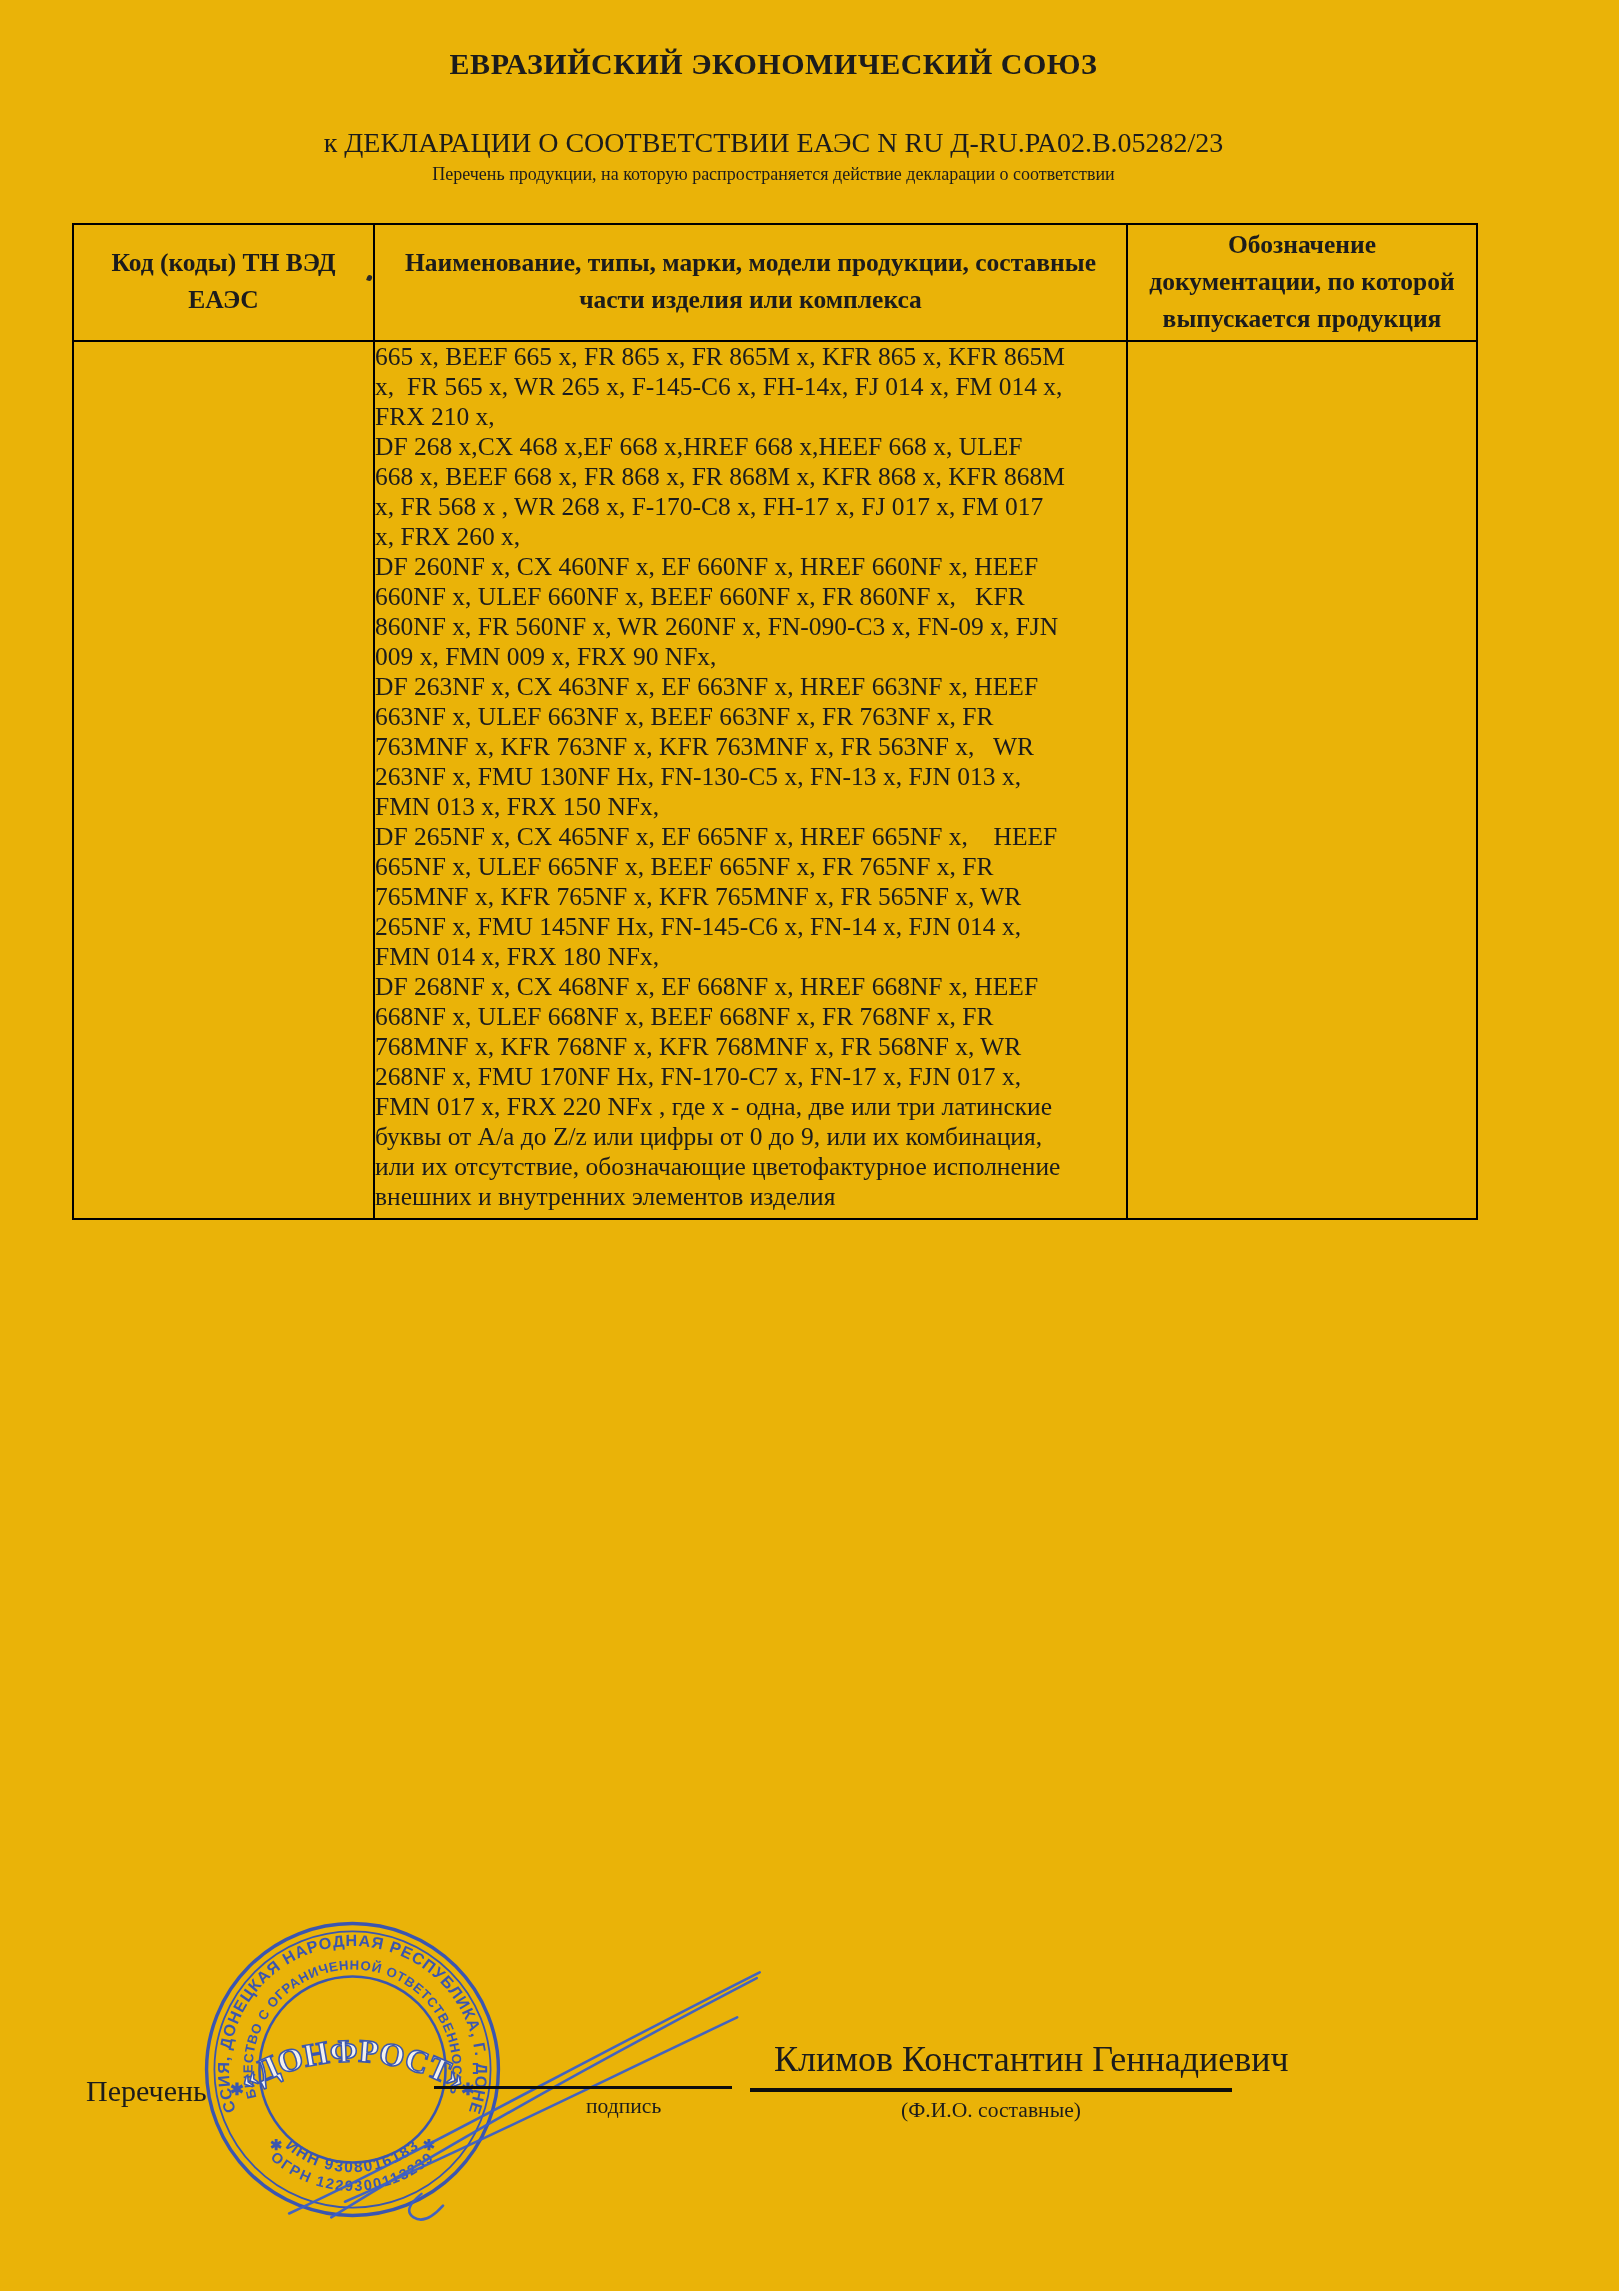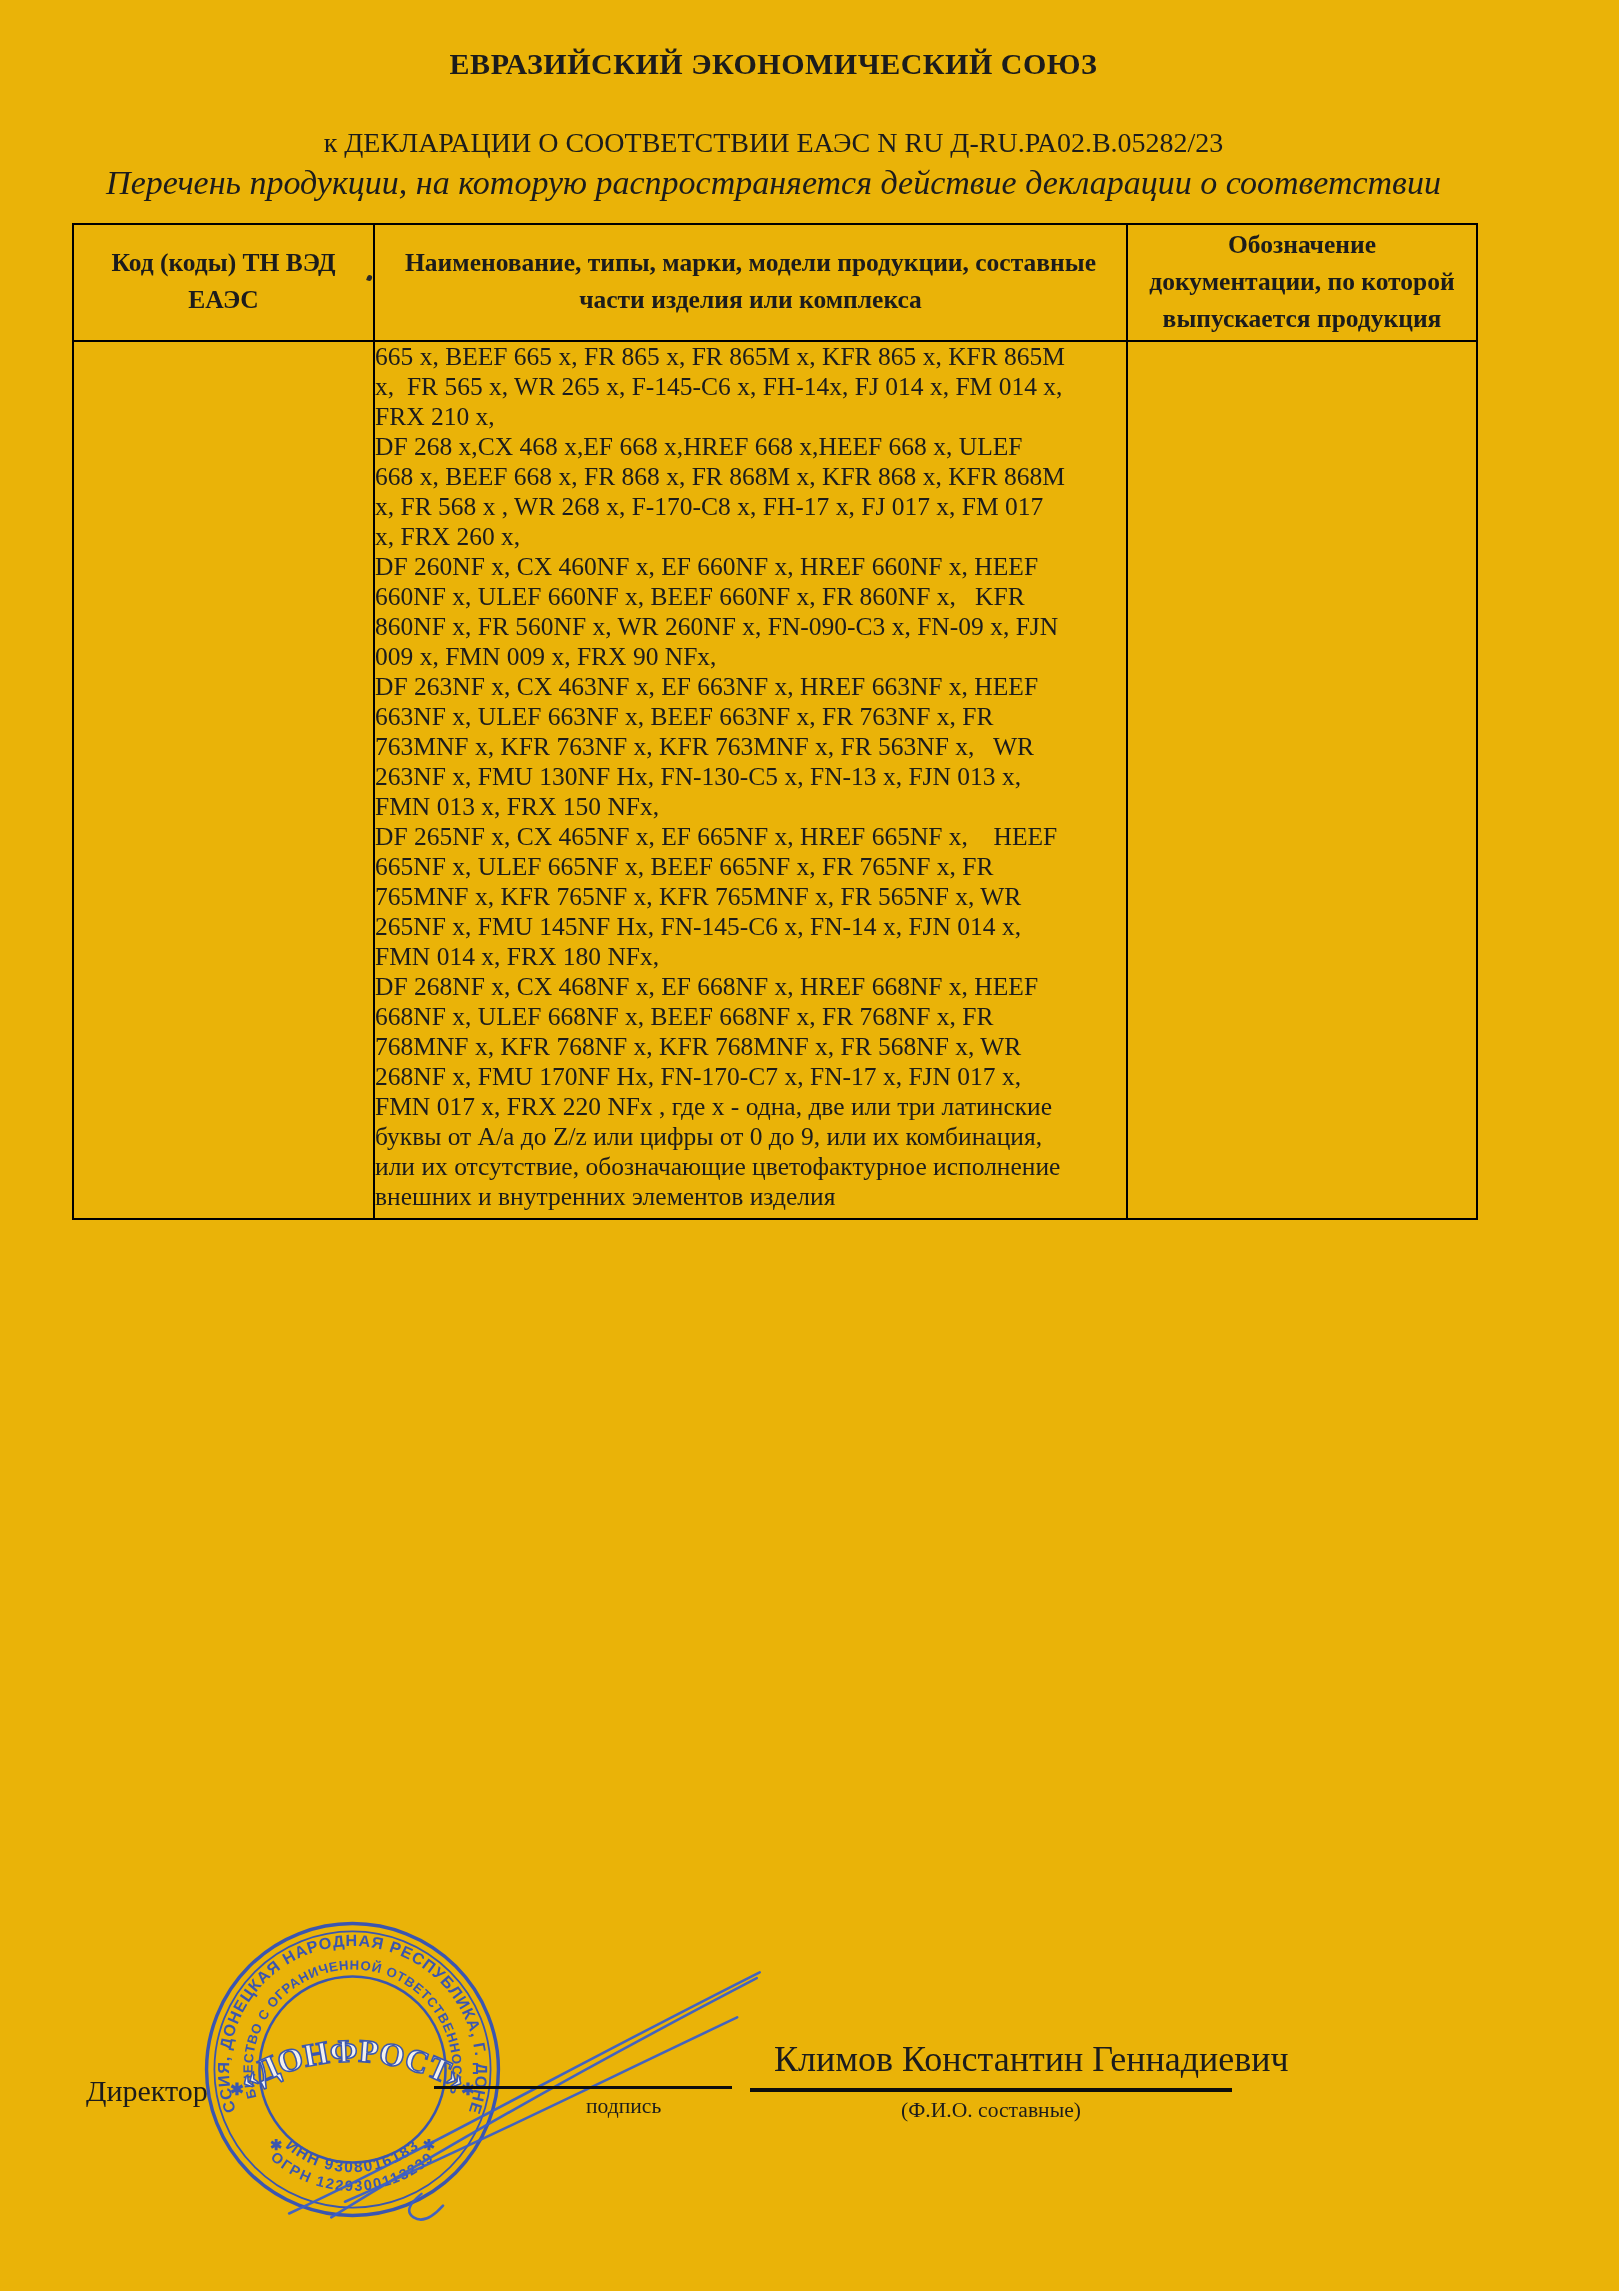--- a/index.html
+++ b/index.html
@@ -8,21 +8,21 @@
     width:1619px;height:2292px;
     background:#eab308;
     font-family:"Liberation Serif",serif;
     color:#1c1c1c;
     overflow:hidden;
   }
   .hdr{position:absolute;left:0;width:1547px;text-align:center;white-space:nowrap;}
   .hdr1{top:47px;font-size:30px;font-weight:bold;letter-spacing:0.5px;}
   .hdr2{top:93px;font-size:28px;}
   .hdr3{top:127px;font-size:28px;}
-  .hdr4{top:164px;font-size:34px;font-style:italic;}
+  .hdr4{top:164px;font-size:18px;}
 
   table.products{
     position:absolute;left:72px;top:223px;
     width:1404px;
     border-collapse:collapse;
     table-layout:fixed;
   }
   table.products th, table.products td{
     border:2.9px solid #000;
     padding:0;
@@ -131,21 +131,21 @@
 буквы от A/a до Z/z или цифры от 0 до 9, или их комбинация,
 или их отсутствие, обозначающие цветофактурное исполнение
 внешних и внутренних элементов изделия</td>
         <td></td>
       </tr>
     </tbody>
   </table>
 
   <div class="ink-speck"></div>
 
-  <div class="director">Директор</div>
+  <div class="director">Перечень</div>
 
   <svg class="stamp" width="333" height="333" viewBox="0 0 340 340" xmlns="http://www.w3.org/2000/svg" xmlns:xlink="http://www.w3.org/1999/xlink">
     <defs>
       <path id="arc-outer" d="M 51.6 213.1 A 126 126 0 1 1 288.4 213.1" fill="none"></path>
       <path id="arc-middle" d="M 71.5 196.4 A 102 102 0 1 1 268.5 196.4" fill="none"></path>
       <path id="arc-inn" d="M 99.8 248 A 105 105 0 0 0 240.2 248" fill="none"></path>
       <path id="arc-ogrn" d="M 79.4 254.6 A 124 124 0 0 0 260.6 254.6" fill="none"></path>
       <path id="arc-center" d="M 62 192 A 210 210 0 0 1 278 192" fill="none"></path>
     </defs>
     <g opacity="0.92">

